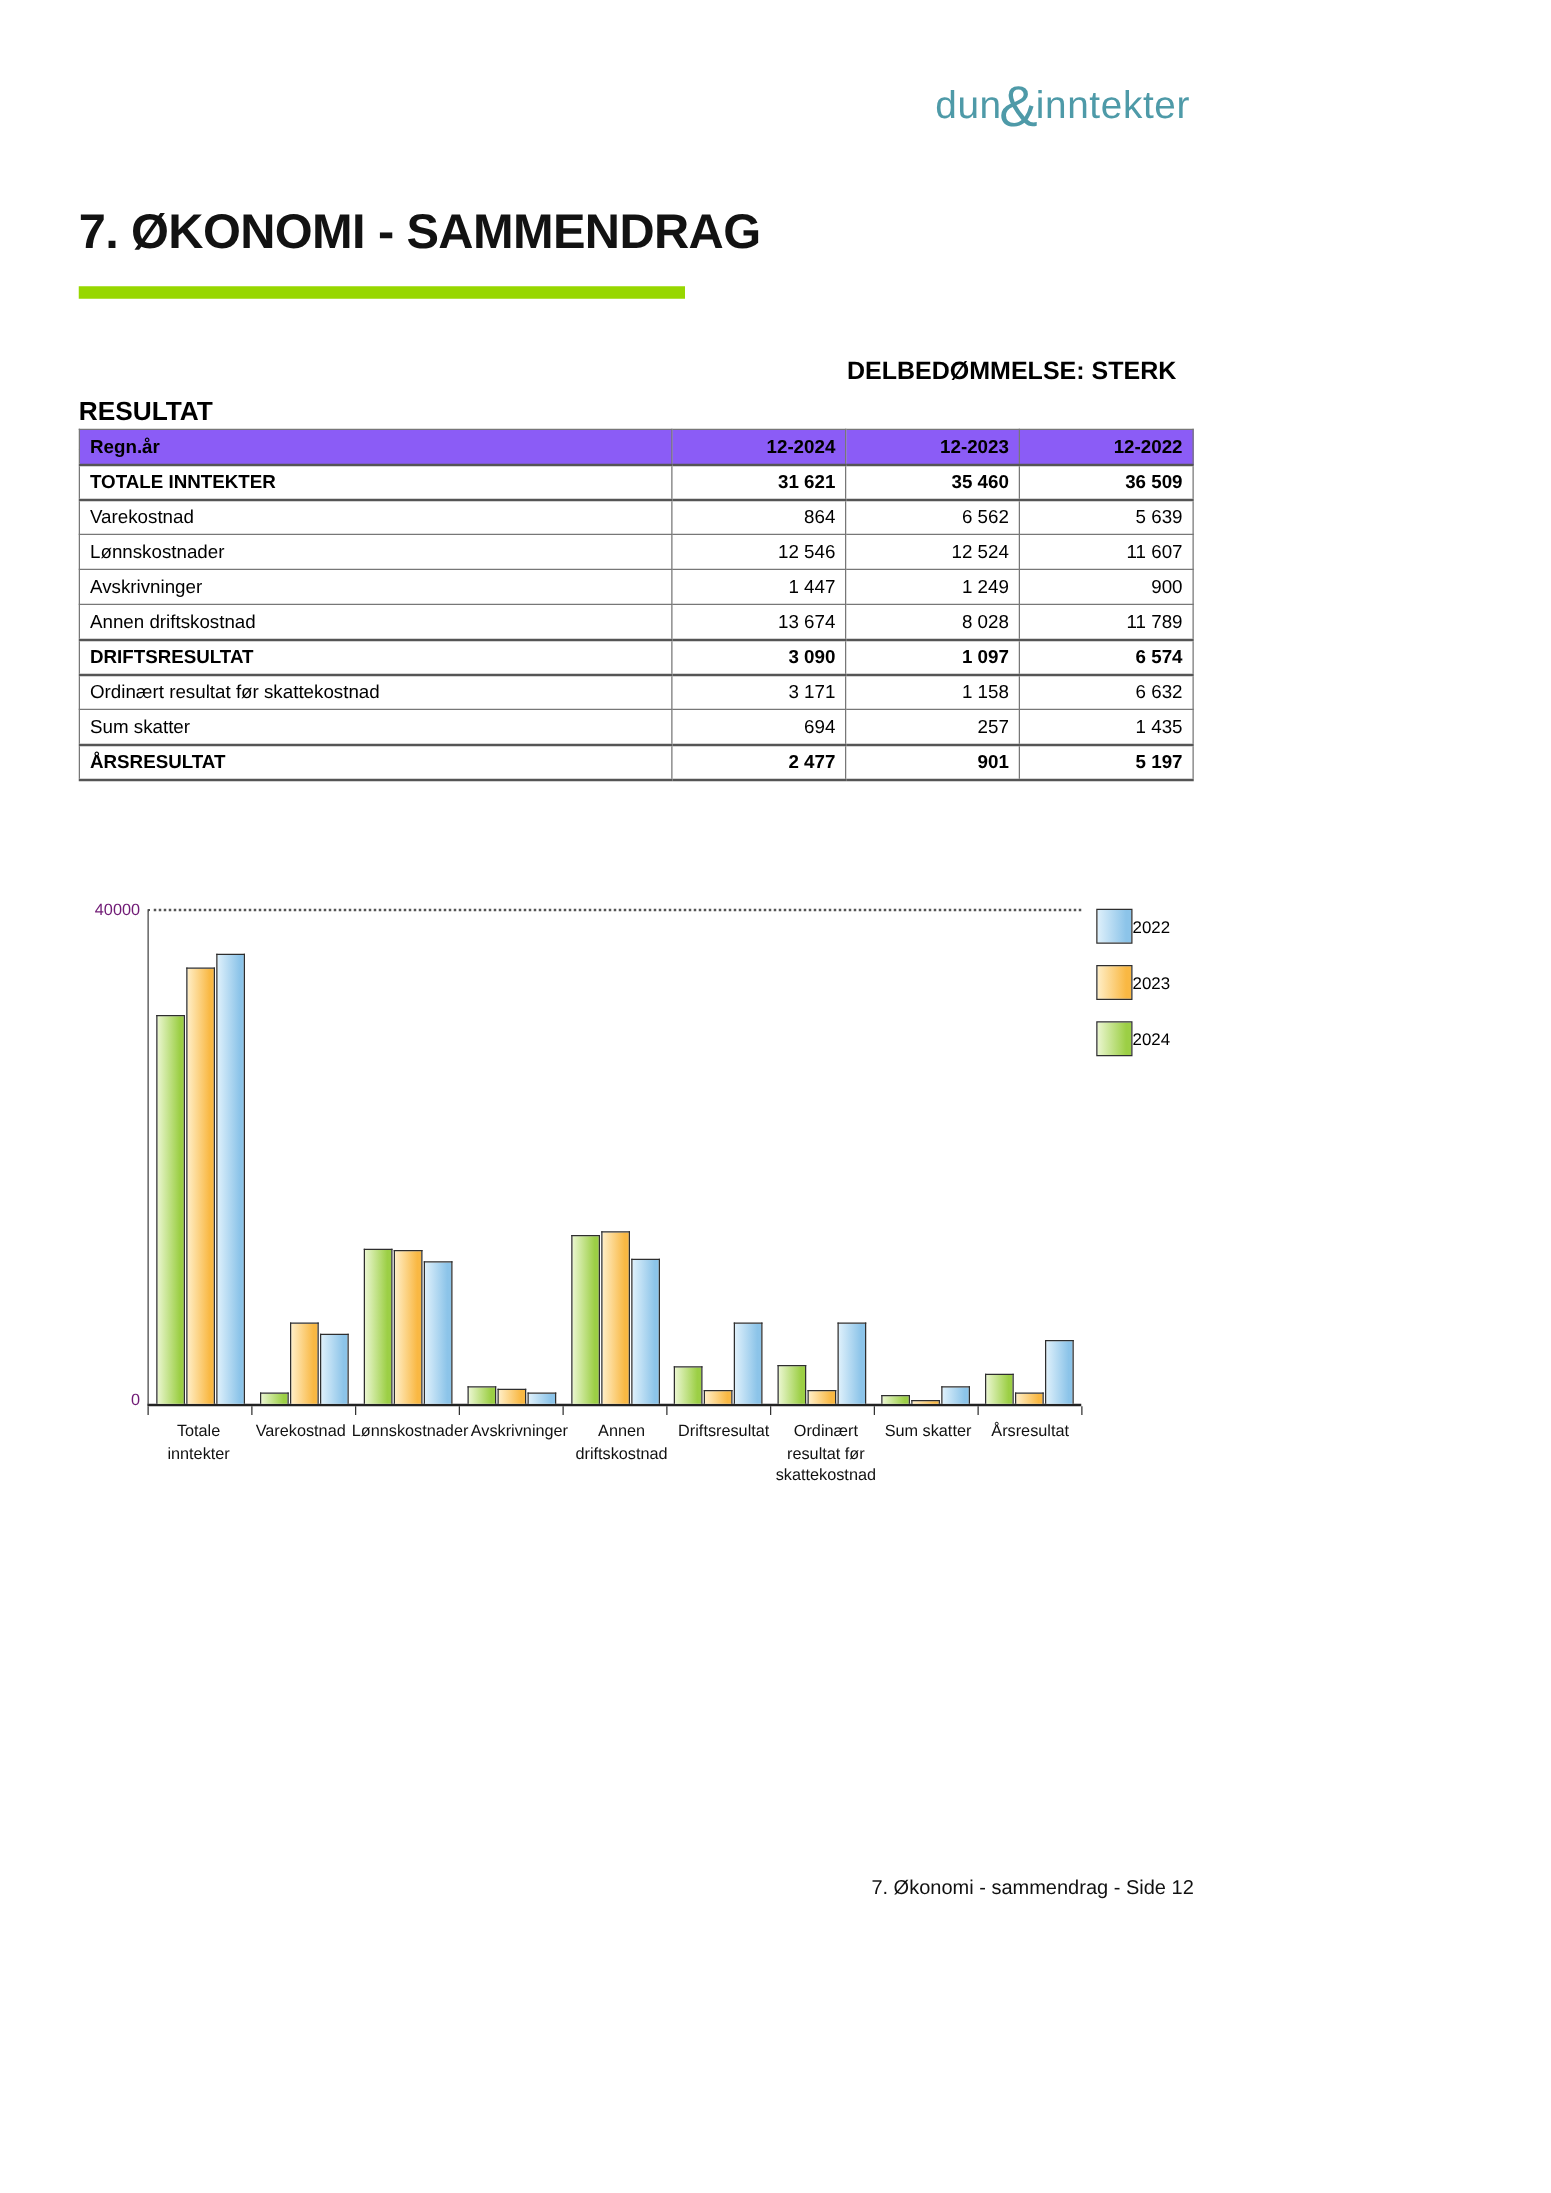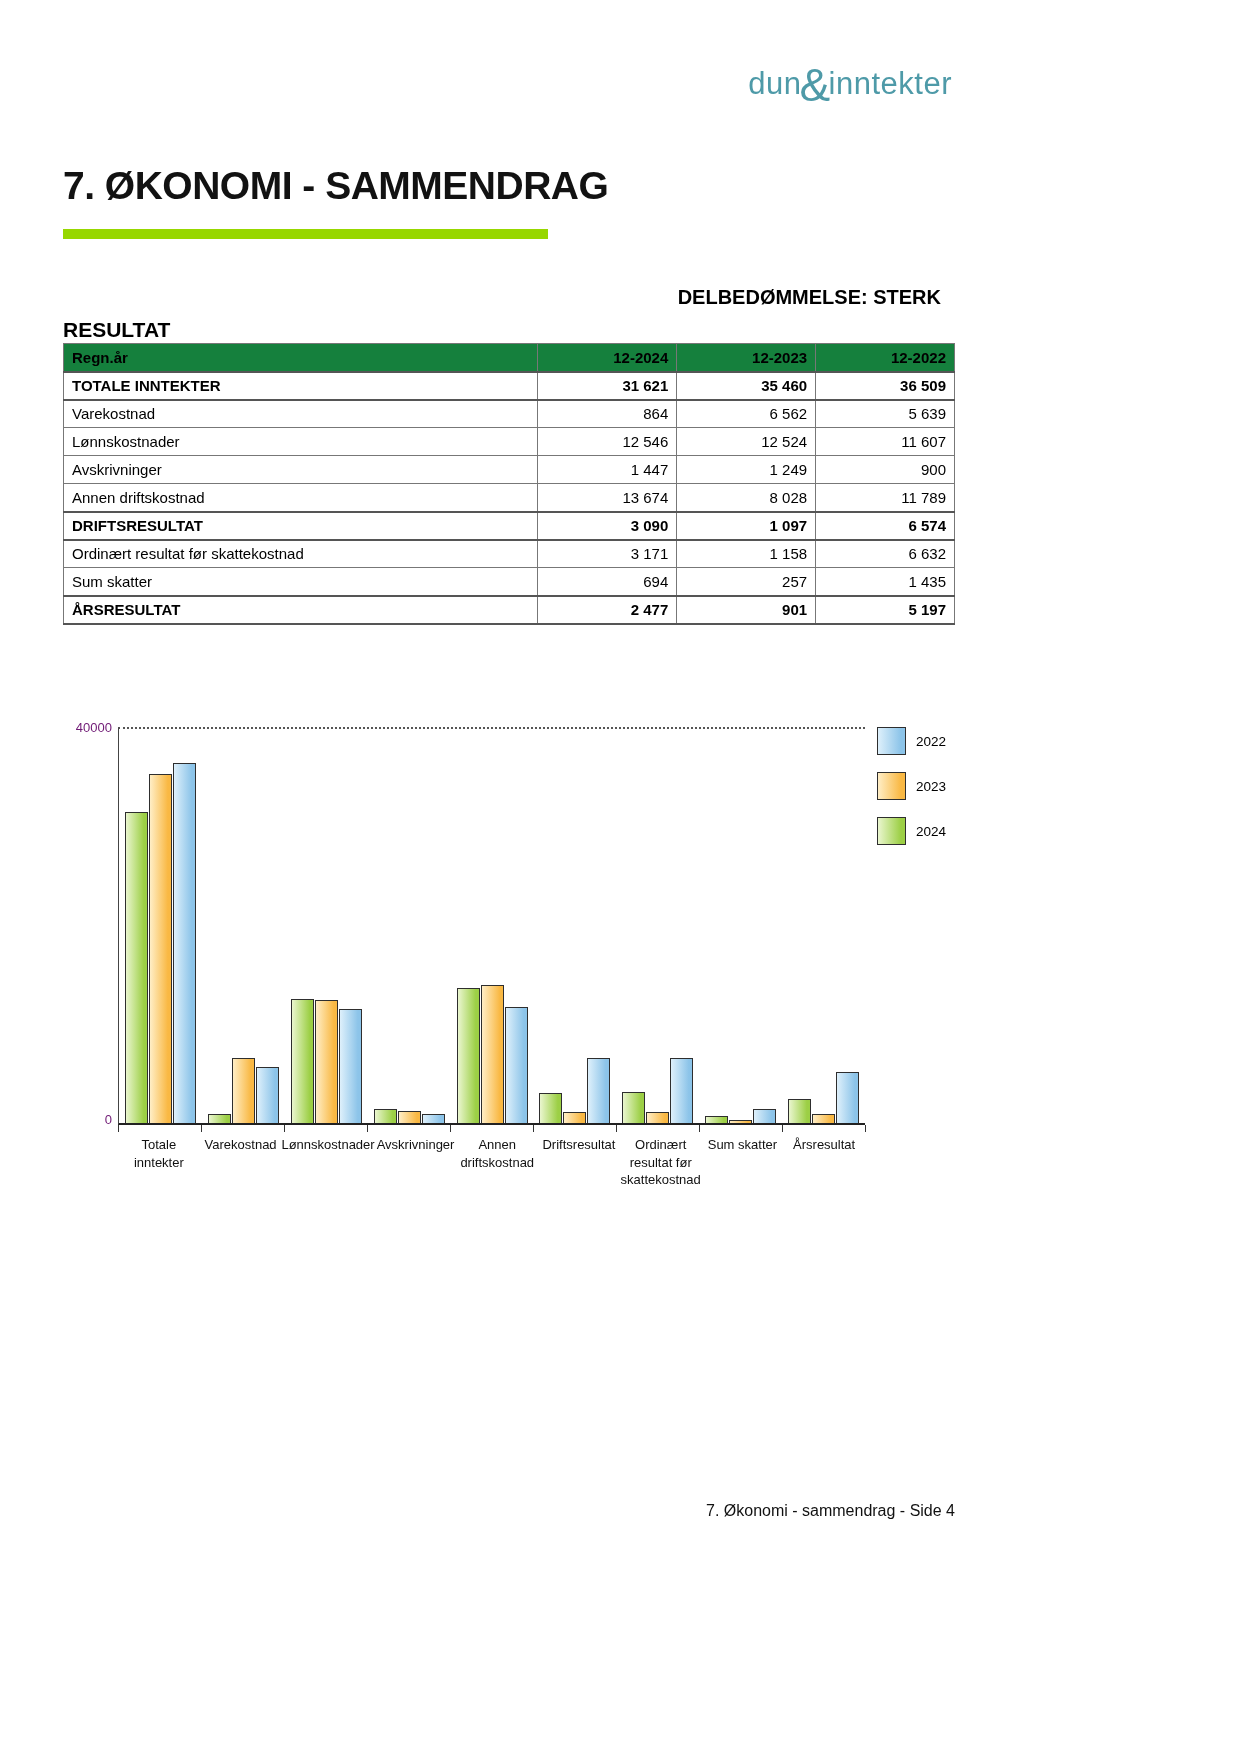--- a/index.html
+++ b/index.html
@@ -23,42 +23,42 @@
   .assessment { position:absolute; top:286px; left:49px; width:892px; text-align:right;
                 font-size:20px; font-weight:bold; }
   .subhead-row { position:absolute; top:318px; left:63px; width:892px;
                  display:flex; justify-content:space-between; font-size:21px;flex-direction:column; }
   .section-label { font-weight:bold; }
 
   
   .fin-table { position:absolute; top:343px; left:63px; width:892px;
                border-collapse:collapse; font-size:15px; }
   .fin-table th, .fin-table td { border:1px solid #777; padding:4px 8px; height:28px; }
-  .fin-table th { background:#15803d; text-align:left; font-weight:bold; border-bottom:2px solid #555; }
+  .fin-table th { background:#8b5cf6; text-align:left; font-weight:bold; border-bottom:2px solid #555; }
   .fin-table th.num, .fin-table td.num { text-align:right; }
   .fin-table tr.bold td { font-weight:bold; border-top:2px solid #555; border-bottom:2px solid #555; }
 
   
   .ylabel { position:absolute; width:55px; text-align:right; font-size:13px; color:#701a75; }
   .ylabel.top { left:57px; top:720px; }
   .ylabel.bottom { left:57px; top:1112px; }
   .plot { position:absolute; left:118px; top:727px; width:747px; height:398px;
           border-top:2px dotted #555; border-bottom:2px solid #222; border-left:1px solid #444;
           display:flex; align-items:flex-end; }
   .group { flex:1; display:flex; justify-content:center; align-items:flex-end; gap:1px; }
   .bar { width:23px; border:1px solid #2e2e2e; border-bottom:none; }
   .xticks { position:absolute; left:118px; top:1125px; width:748px; height:7px; }
   .xtick { position:absolute; top:0; width:1px; height:7px; background:#333; }
   .xlabels { position:absolute; left:118px; top:1136px; width:747px; display:flex; }
   .xlabel { flex:1; text-align:center; font-size:13px; line-height:1.35;
             white-space:pre-line; color:#111; }
   .legend { position:absolute; left:877px; top:727px; }
   .legend-item { display:flex; align-items:center; margin-bottom:17px; }
   .swatch { display:inline-block; width:29px; height:28px; border:1px solid #2e2e2e; }
-  .legend-label { font-size:13.5px; margin-left:10px; }
+  .legend-label { font-size:13.5px; }
 
   
   .footer { position:absolute; top:1502px; left:63px; width:892px; text-align:right;
             font-size:16px; color:#111; }
 </style>
 </head>
 <body>
 
 <div class="page">
 
@@ -235,15 +235,15 @@
           <span class="swatch" style="background: linear-gradient(90deg, rgb(255, 238, 198) 0%, rgb(249, 184, 67) 85%);"></span>
           <span class="legend-label">2023</span>
         </div>
         <div class="legend-item">
           <span class="swatch" style="background: linear-gradient(90deg, rgb(234, 246, 207) 0%, rgb(156, 207, 69) 85%);"></span>
           <span class="legend-label">2024</span>
         </div>
       </div>
   </div>
 
-  <div class="footer">7. Økonomi - sammendrag - Side 4</div>
+  <div class="footer">7. Økonomi - sammendrag - Side 12</div>
 
 </div>
 
 </body></html>

